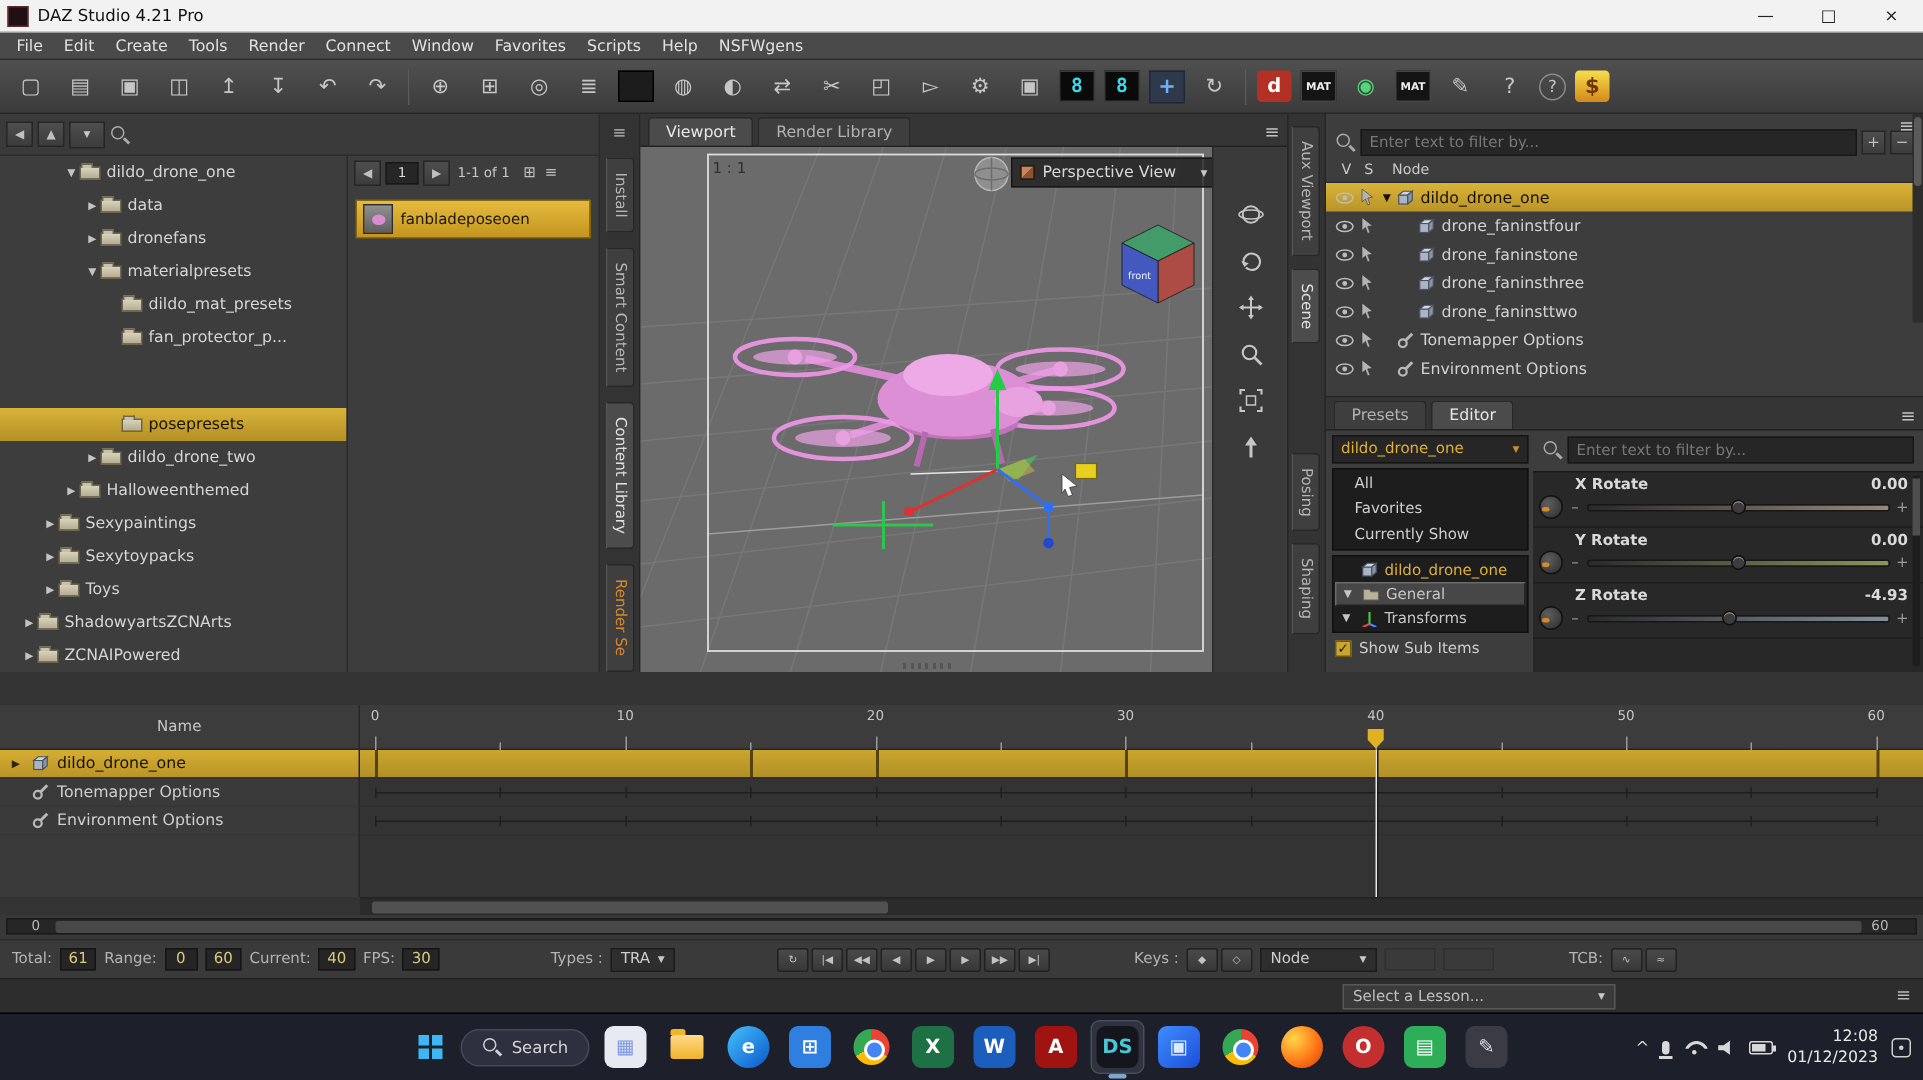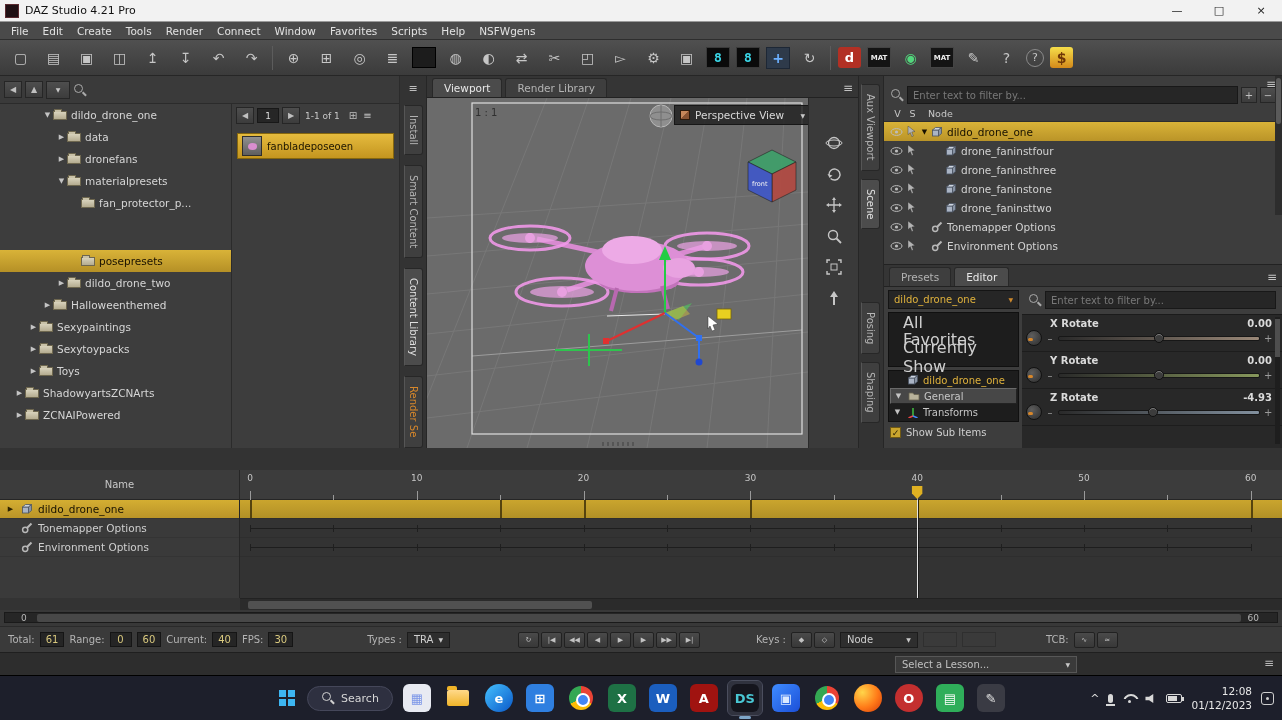--- a/index.html
+++ b/index.html
@@ -105,21 +105,21 @@
 .sr-label{margin-left:3px;}
 .vscroll{position:absolute;right:0;top:0;width:7px;height:139px;background:#2d2d2d;}
 .vscroll span{position:absolute;left:1px;top:2px;width:5px;height:46px;background:#5a5a5a;border-radius:3px;}
 
 
 #params{position:absolute;left:884px;top:189px;width:398px;height:183px;}
 #p-left{position:absolute;left:0;top:22px;width:138px;height:161px;padding:3px 3px 0 4px;}
 .p-drop{height:19px;background:#262626;border:1px solid #141414;display:flex;align-items:center;padding:0 5px;color:#e0b23c;font-size:10px;}
 .p-drop .drop-arrow{color:#cf8a2d;}
 .p-list,.p-tree{margin-top:3px;background:#1d1d1d;border:1px solid #101010;padding:1px;}
-.p-list-item{height:17px;display:flex;align-items:center;padding-left:13px;color:#cfcfcf;font-size:16px;}
+.p-list-item{height:17px;display:flex;align-items:center;padding-left:13px;color:#cfcfcf;font-size:10px;text-align:right;}
 .p-tree-row{height:16px;display:flex;align-items:center;gap:3px;font-size:10px;color:#c6c6c6;padding:0 2px;}
 .p-tree-row.accent .lab{color:#e0b23c;}
 .p-tree-row.selected{background:#474747;border:1px solid #6a6a6a;border-right-color:#222;border-bottom-color:#222;}
 .p-check{display:flex;align-items:center;gap:5px;margin-top:5px;color:#cfcfcf;font-size:10px;padding-left:2px;}
 .chk{width:11px;height:11px;background:#caa52e;border:1px solid #705914;color:#241c00;font-size:9px;line-height:10px;text-align:center;flex:none;}
 .chk::after{content:"✓";}
 #p-right{position:absolute;left:138px;top:22px;width:260px;height:161px;}
 #p-right .filter-row{margin-top:3px;height:20px;}
 #sliders{position:absolute;left:0;top:27px;right:0;bottom:0;background:#282828;border-top:1px solid #1b1b1b;}
 .slider-block{height:37px;border-bottom:1px solid #1d1d1d;padding:3px 10px 0 4px;position:relative;}
@@ -309,20 +309,26 @@
    <span class="tw-ind" style="width:56px"></span>
    <span class="tw-arrow">▶</span>
    <span class="folder"></span>
    <span class="tw-label">dronefans</span>
         </div>
         <div class="tree-row">
    <span class="tw-ind" style="width:56px"></span>
    <span class="tw-arrow">▼</span>
    <span class="folder"></span>
    <span class="tw-label">materialpresets</span>
+        </div>
+        <div class="tree-row">
+   <span class="tw-ind" style="width:70px"></span>
+   <span class="tw-arrow"></span>
+   <span class="folder"></span>
+   <span class="tw-label">dildo_mat_presets</span>
         </div>
         <div class="tree-row">
    <span class="tw-ind" style="width:70px"></span>
    <span class="tw-arrow"></span>
    <span class="folder"></span>
    <span class="tw-label">fan_protector_p...</span>
         </div>
         <div class="tree-row sel">
    <span class="tw-ind" style="width:70px"></span>
    <span class="tw-arrow"></span>
@@ -619,21 +625,21 @@
             </span>
    <span style="width:14px;flex:none;"></span>
    <span class="sr-arrow"></span>
    <span class="sr-icon">
               <svg width="12" height="12" viewBox="0 0 12 12">
                 <rect x="1.5" y="4" width="6" height="6" fill="#aab4c4" stroke="#4a5362" stroke-width="0.8"></rect>
                 <path d="M1.5 4 L4.5 1.5 H10.5 L7.5 4 Z" fill="#cdd5e0" stroke="#4a5362" stroke-width="0.8"></path>
                 <path d="M7.5 4 L10.5 1.5 V7.5 L7.5 10 Z" fill="#8994a4" stroke="#4a5362" stroke-width="0.8"></path>
               </svg>
             </span>
-   <span class="sr-label">drone_faninsthree</span>
+   <span class="sr-label">drone_faninstone</span>
           </div>
           <div class="scene-row">
    <span class="sr-c">
               <svg width="13" height="10" viewBox="0 0 13 10">
                 <ellipse cx="6.5" cy="5" rx="5.5" ry="3.4" fill="none" stroke="#bcbcbc" stroke-width="1"></ellipse>
                 <circle cx="6.5" cy="5" r="1.6" fill="#bcbcbc"></circle>
               </svg>
             </span>
    <span class="sr-c">
               <svg width="9" height="11" viewBox="0 0 9 11">
@@ -642,21 +648,21 @@
             </span>
    <span style="width:14px;flex:none;"></span>
    <span class="sr-arrow"></span>
    <span class="sr-icon">
               <svg width="12" height="12" viewBox="0 0 12 12">
                 <rect x="1.5" y="4" width="6" height="6" fill="#aab4c4" stroke="#4a5362" stroke-width="0.8"></rect>
                 <path d="M1.5 4 L4.5 1.5 H10.5 L7.5 4 Z" fill="#cdd5e0" stroke="#4a5362" stroke-width="0.8"></path>
                 <path d="M7.5 4 L10.5 1.5 V7.5 L7.5 10 Z" fill="#8994a4" stroke="#4a5362" stroke-width="0.8"></path>
               </svg>
             </span>
-   <span class="sr-label">drone_faninstone</span>
+   <span class="sr-label">drone_faninsthree</span>
           </div>
           <div class="scene-row">
    <span class="sr-c">
               <svg width="13" height="10" viewBox="0 0 13 10">
                 <ellipse cx="6.5" cy="5" rx="5.5" ry="3.4" fill="none" stroke="#bcbcbc" stroke-width="1"></ellipse>
                 <circle cx="6.5" cy="5" r="1.6" fill="#bcbcbc"></circle>
               </svg>
             </span>
    <span class="sr-c">
               <svg width="9" height="11" viewBox="0 0 9 11">

